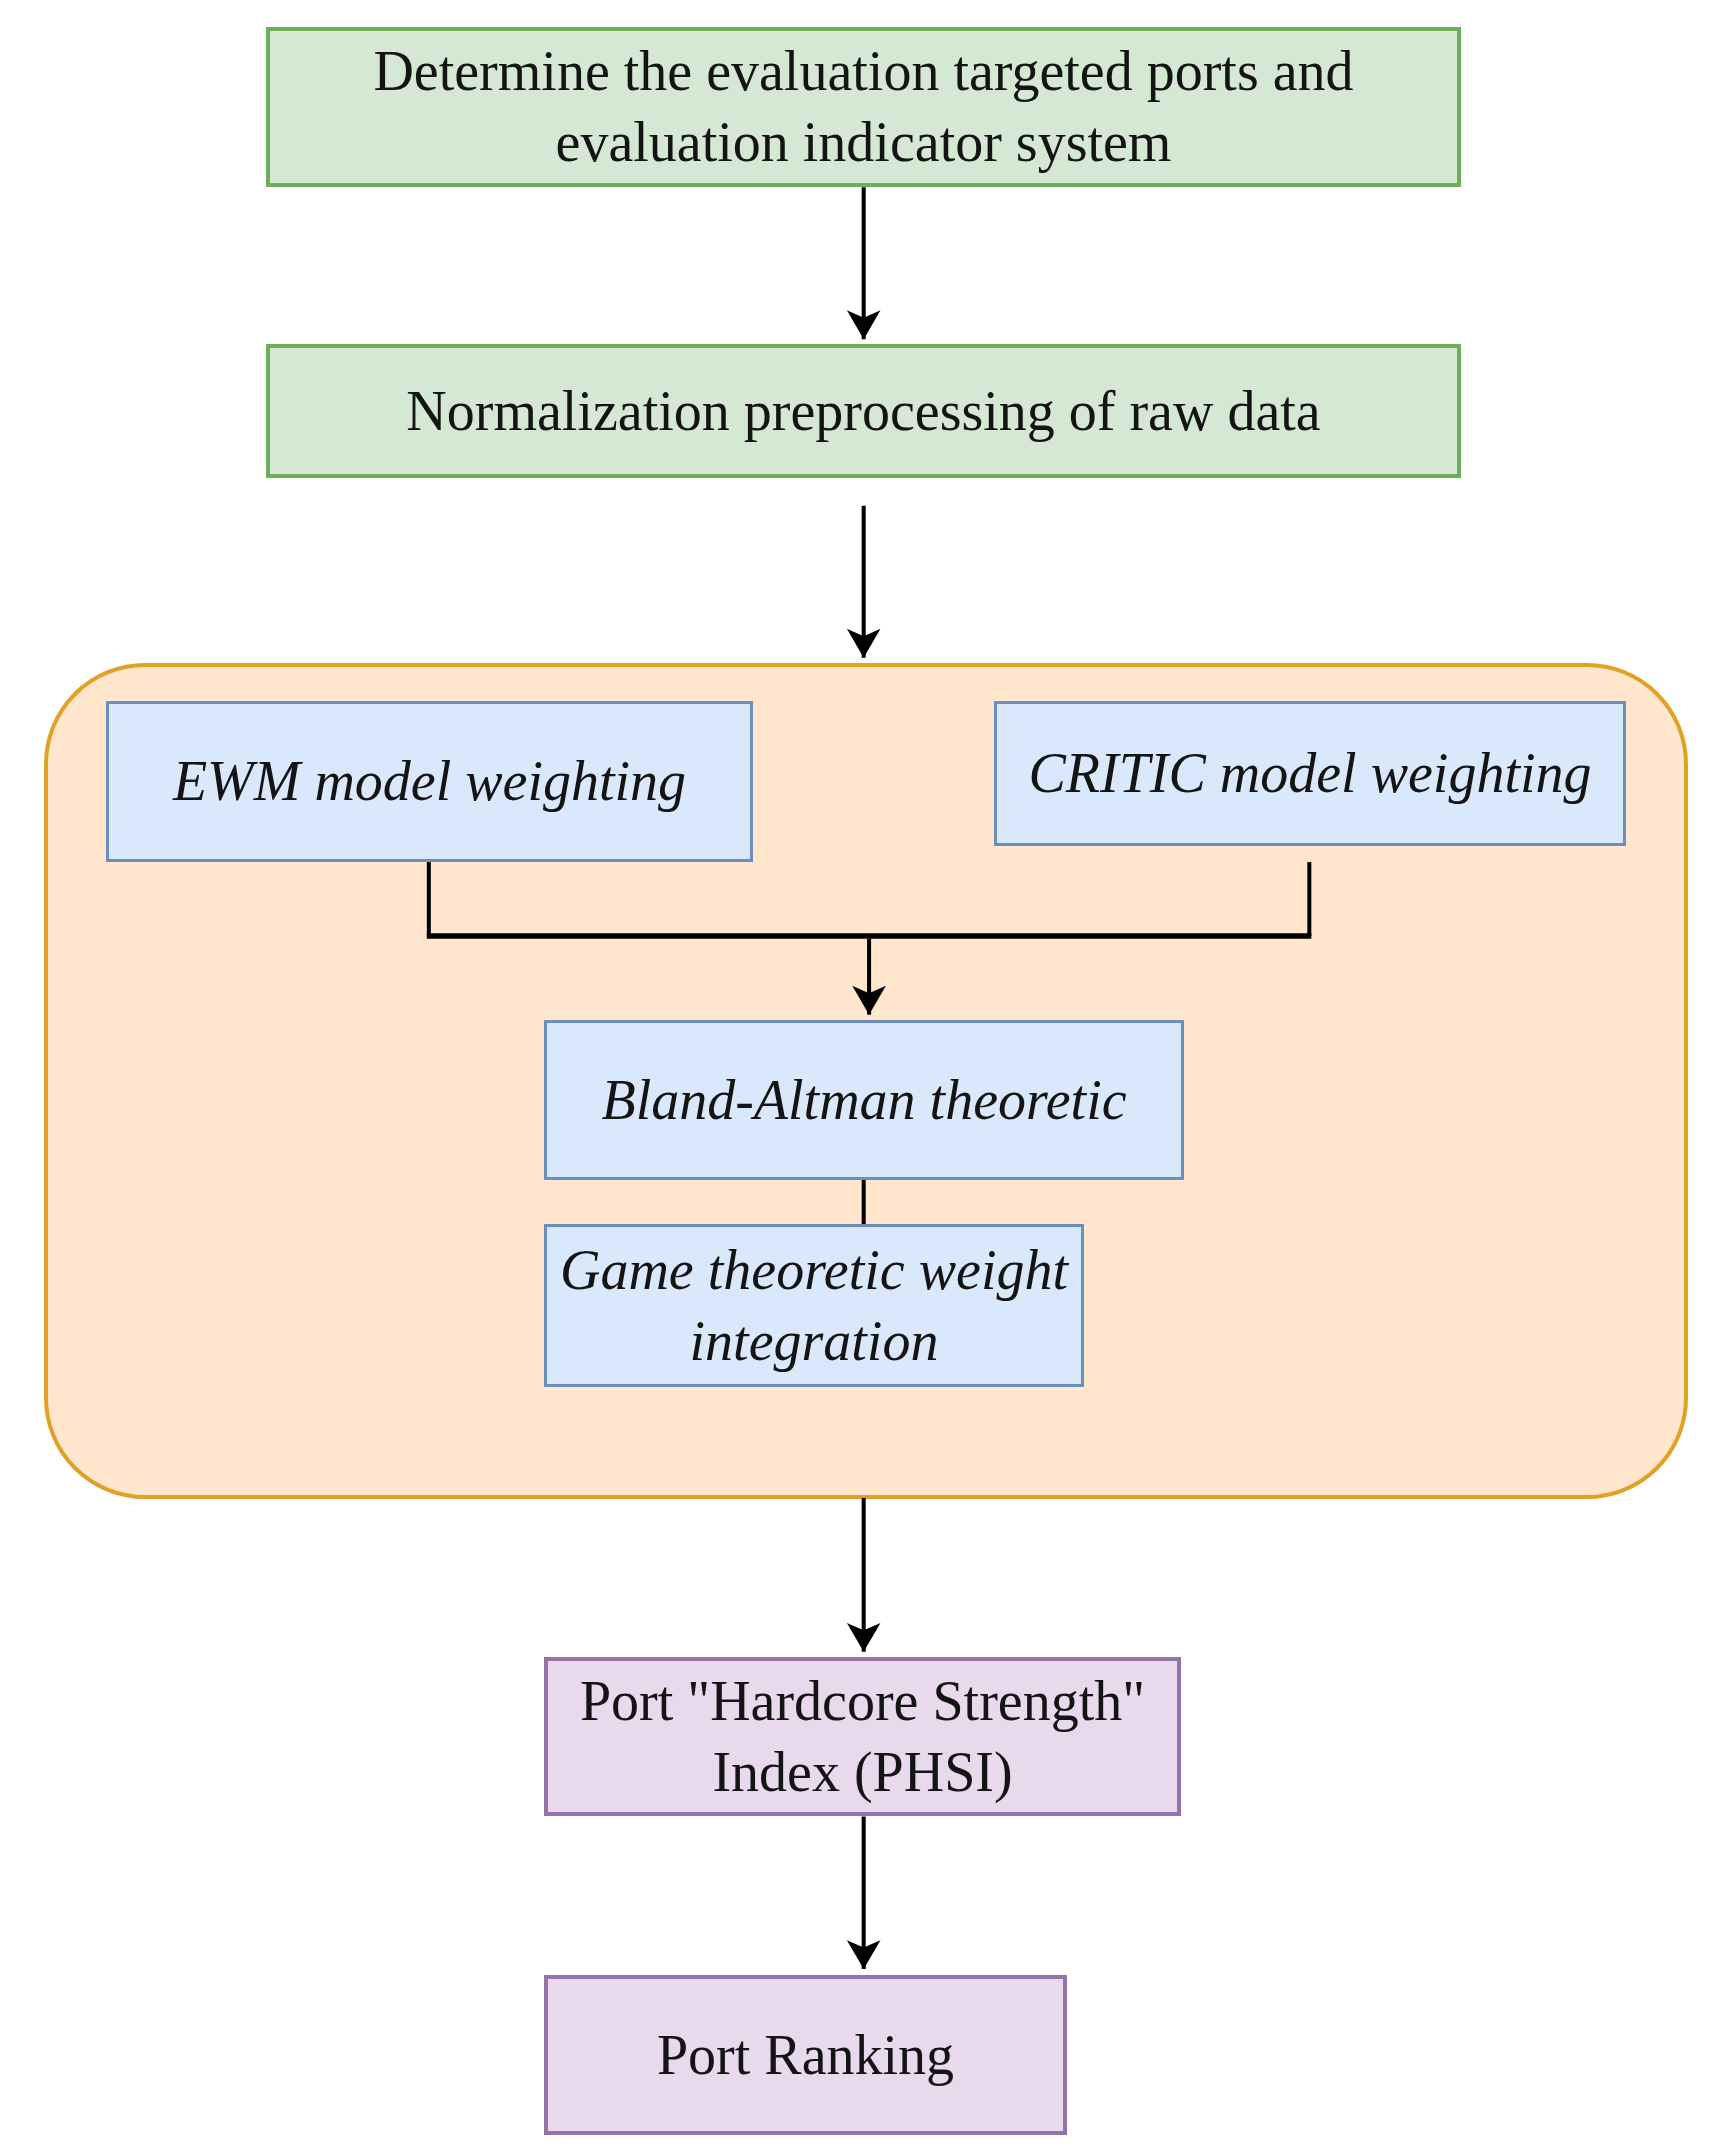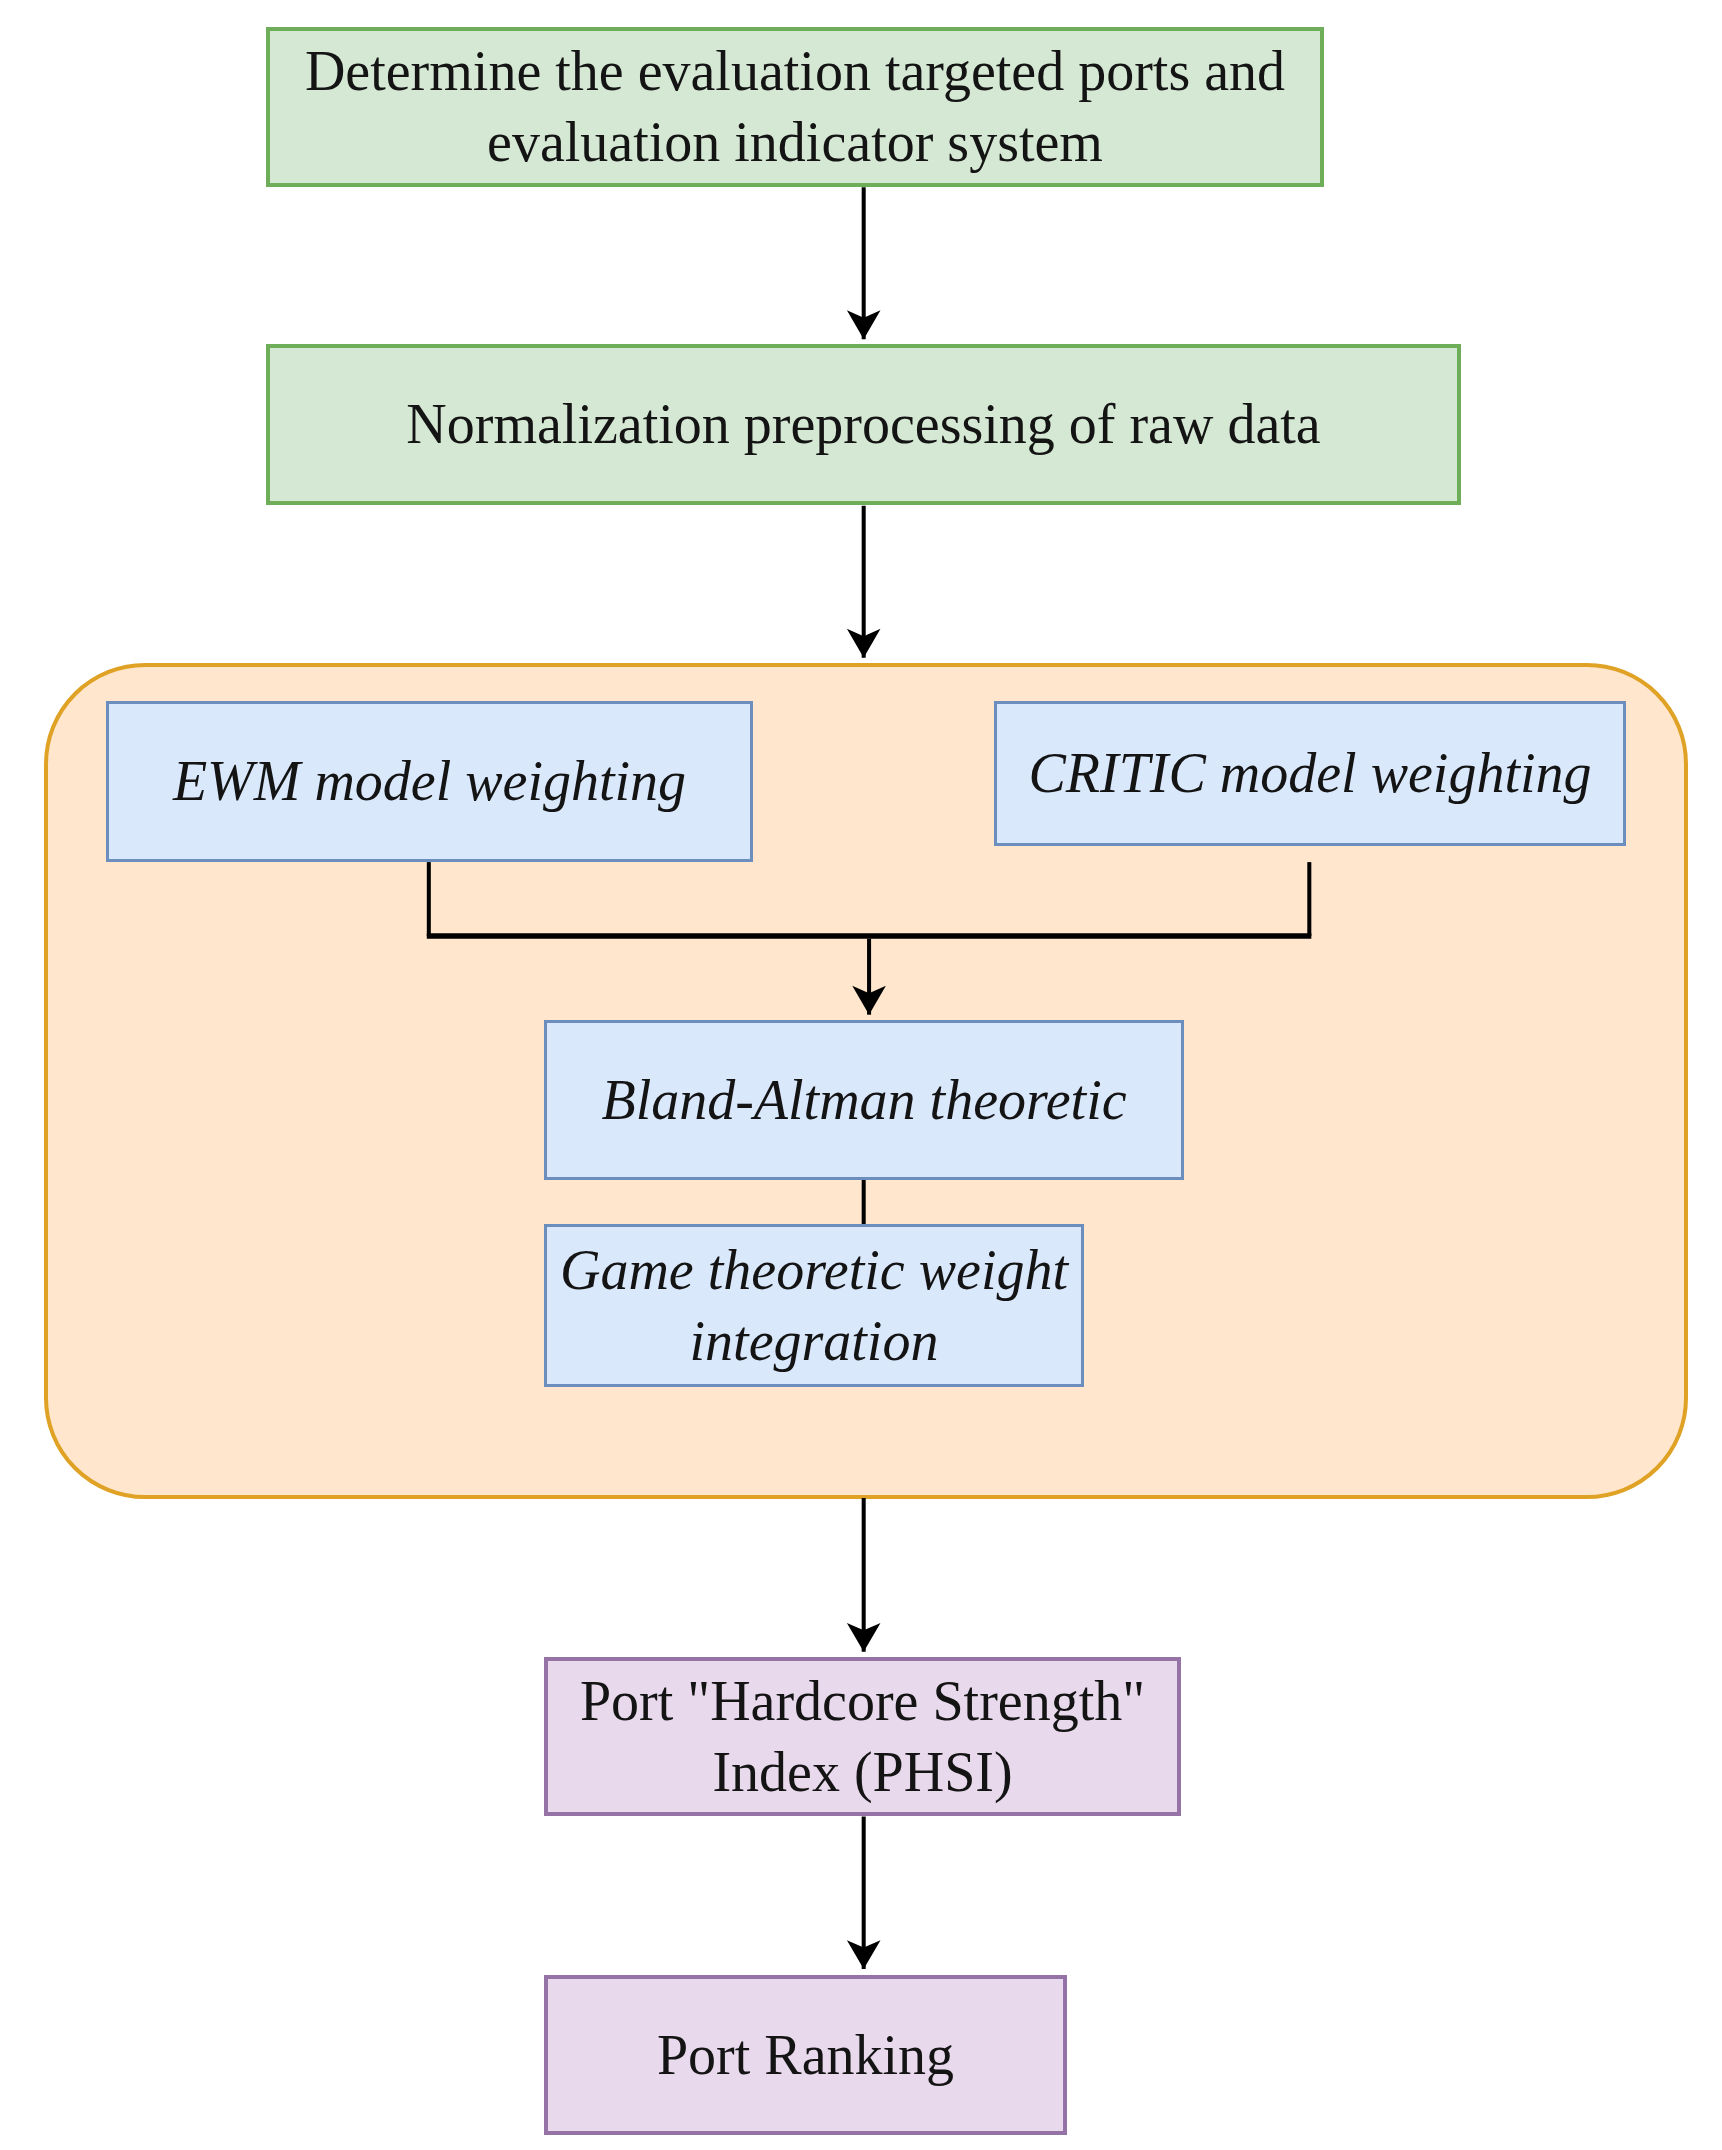--- a/index.html
+++ b/index.html
@@ -26,22 +26,22 @@
   .blue{background:var(--blue-fill);border:3.4px solid var(--blue-border);font-style:italic;}
   .purple{background:var(--purple-fill);border:4px solid var(--purple-border);}
   .container-group{
     position:absolute;
     left:44px;top:663px;width:1644px;height:836px;
     box-sizing:border-box;
     background:var(--orange-fill);
     border:4.7px solid var(--orange-border);
     border-radius:101px;
   }
-  #node-determine    {left:266px; top:27px;   width:1058px; height:160px;}
-  #node-normalization{left:266px; top:344px;  width:1195px; height:161px;}
+  #node-determine    {left:266px; top:27px;   width:1195px; height:160px;}
+  #node-normalization{left:266px; top:344px;  width:1195px; height:134px;}
   #node-ewm          {left:106px; top:701px; width:647px;  height:161px;}
   #node-critic       {left:994px;top:701px; width:632px;  height:145px;}
   #node-bland        {left:544px; top:1020px; width:640px;  height:160px;}
   #node-game         {left:544px; top:1224px; width:540px;  height:163px;}
   #node-phsi         {left:544px; top:1657px; width:637px;  height:159px;}
   #node-ranking      {left:544px; top:1975px; width:523px;  height:160px;}
 </style>
 </head>
 <body>
 

